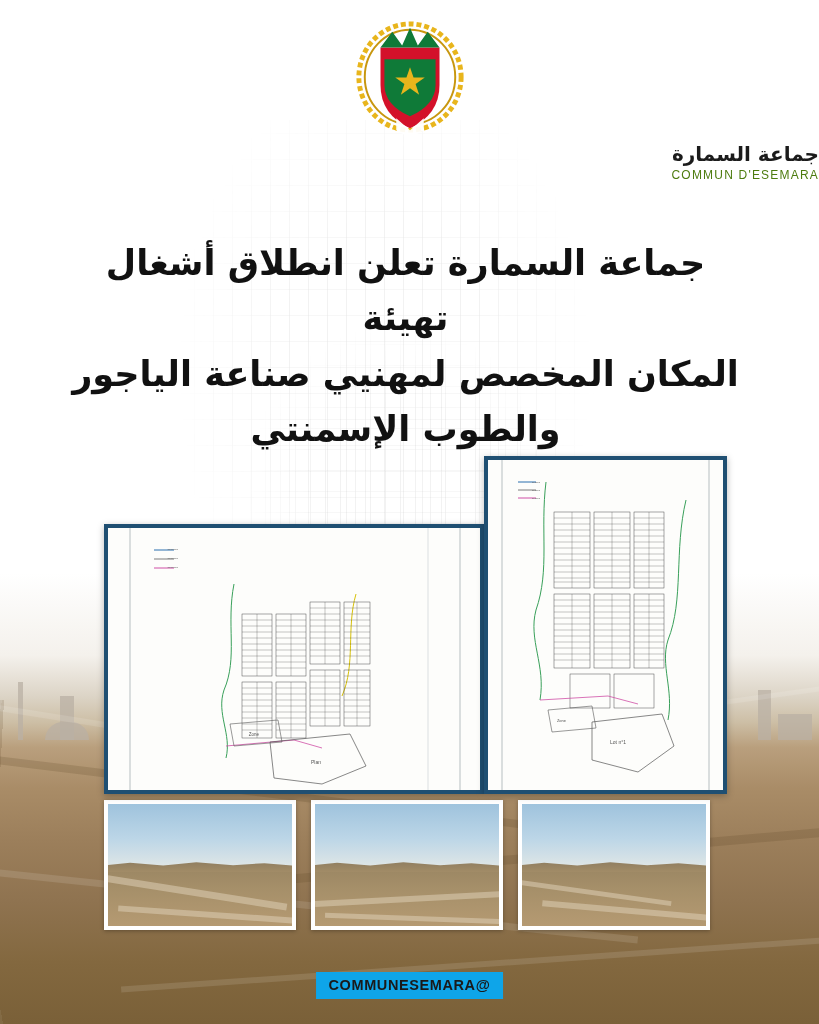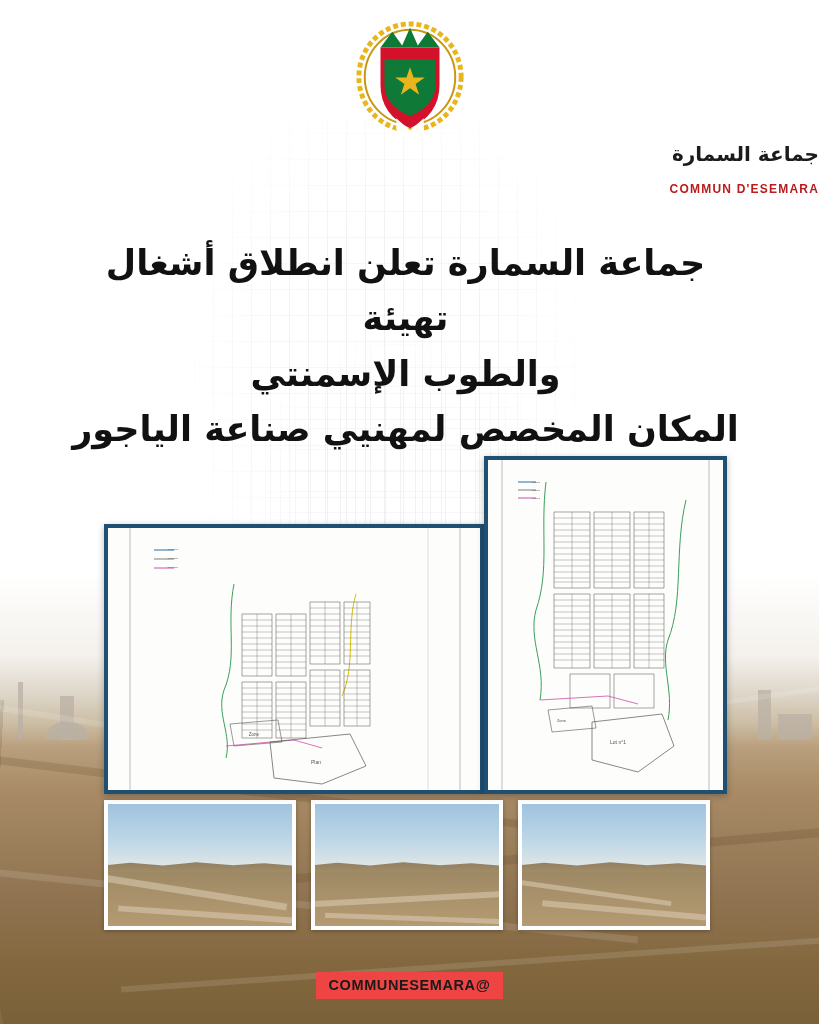--- a/index.html
+++ b/index.html
@@ -110,24 +110,24 @@
     display: block;
   }
   .emblem-ar {
     margin-top: 4px;
     font-size: 20px;
     font-weight: bold;
     color: #1b1b1b;
     letter-spacing: 0.5px;
   }
   .emblem-fr {
-    margin-top: 16px;
+    margin-top: 2px;
     font-size: 12px;
-    font-weight: bold;
-    color: #b91c1c;
+    font-weight: normal;
+    color: #4d7c0f;
     letter-spacing: 1.2px;
     font-family: "Liberation Sans", sans-serif;
   }
 
   
   .headline {
     position: absolute;
     top: 236px;
     left: 60px;
     right: 68px;
@@ -207,21 +207,21 @@
     position: absolute;
     background: rgba(220,206,180,0.55);
   }
 
   
   .handle {
     position: absolute;
     left: 50%;
     transform: translateX(-50%);
     top: 972px;
-    background: #ef4444;
+    background: #0ea5e9;
     color: #1a1a1a;
     font-family: "Liberation Sans", sans-serif;
     font-weight: bold;
     font-size: 14.5px;
     letter-spacing: 0.6px;
     padding: 5px 13px 6px;
     white-space: nowrap;
   }
 </style>
 </head>
@@ -266,22 +266,22 @@
 
       <path d="M46 100 L60 112 L74 100 L74 112 L60 120 L46 112 Z" fill="#ffffff" opacity="0.95"></path>
       <circle cx="60" cy="104" r="5" fill="#d3112a"></circle>
     </svg>
     <div class="emblem-ar">جماعة السمارة</div>
     <div class="emblem-fr">COMMUN D'ESEMARA</div>
   </div>
 
   <div class="headline">
     <span>جماعة السمارة تعلن انطلاق أشغال تهيئة</span>
+    <span>المكان المخصص لمهنيي صناعة الياجور</span>
     <span>والطوب الإسمنتي</span>
-    <span>المكان المخصص لمهنيي صناعة الياجور</span>
   </div>
 
   <div class="plan plan-right">
     <svg class="plan-canvas" viewBox="0 0 235 330">
       <rect x="0" y="0" width="235" height="330" fill="#fdfdfb"></rect>
 
       <line x1="14" y1="0" x2="14" y2="330" stroke="#9aa3ab" stroke-width="0.7"></line>
       <line x1="221" y1="0" x2="221" y2="330" stroke="#9aa3ab" stroke-width="0.7"></line>
 
       <g stroke-width="1">

